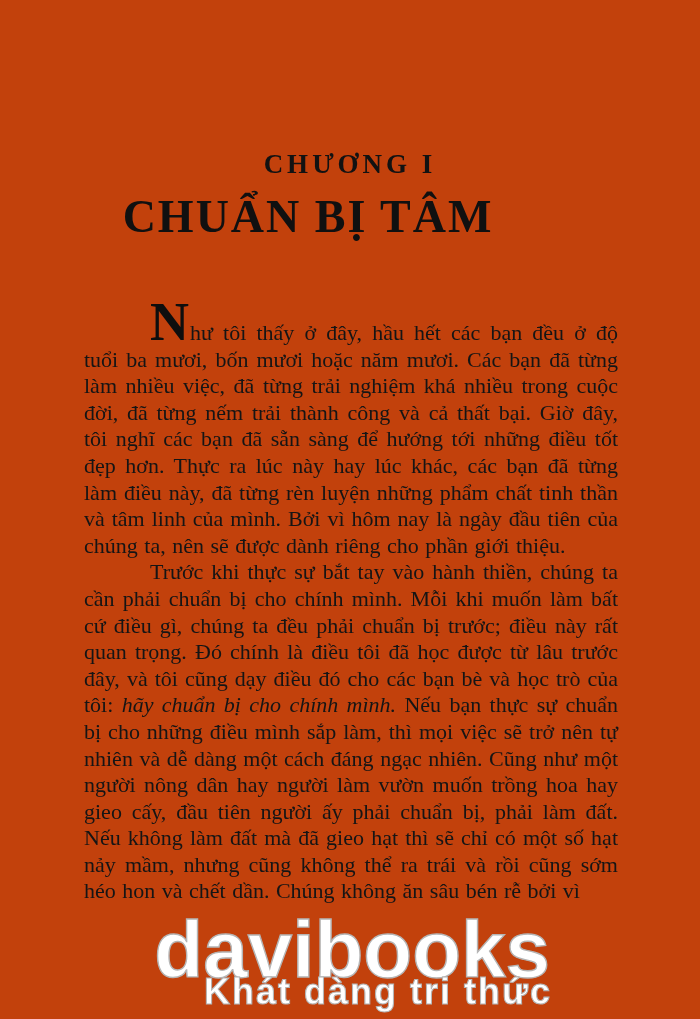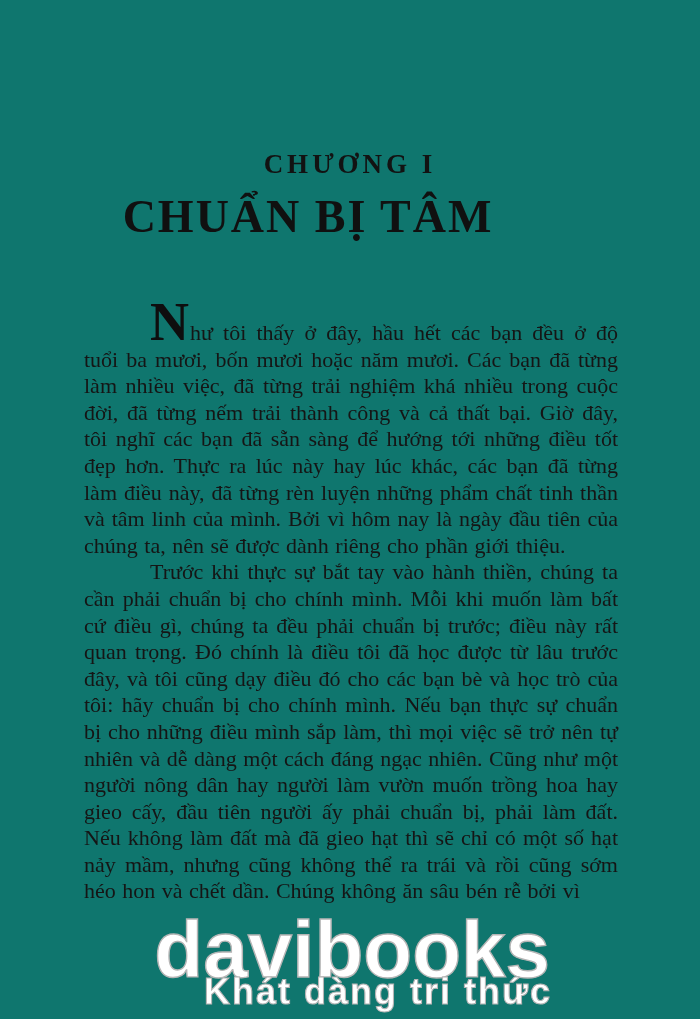--- a/index.html
+++ b/index.html
@@ -4,21 +4,21 @@
 <style>
   html, body {
     margin: 0;
     padding: 0;
     background: #ffffff;
   }
   .page {
     position: relative;
     width: 700px;
     height: 1019px;
-    background: #0f766e;
+    background: #c2410c;
     overflow: hidden;
     font-family: "Liberation Serif", serif;
     color: #151515;
   }
   .chapter-label {
     position: absolute;
     top: 151px;
     left: 0;
     width: 700px;
     text-align: center;
@@ -57,20 +57,21 @@
   }
   .dropcap {
     font-size: 54px;
     font-weight: bold;
     line-height: 1px;
     vertical-align: baseline;
     letter-spacing: 1px;
     color: #0e0e0e;
   }
   .italic {
+    font-style: italic;
     margin-top: 8px;
   }
   .watermark-brand {
     position: absolute;
     top: 910px;
     right: 150px;
     font-family: "Liberation Sans", sans-serif;
     font-size: 80px;
     font-weight: bold;
     line-height: 80px;

